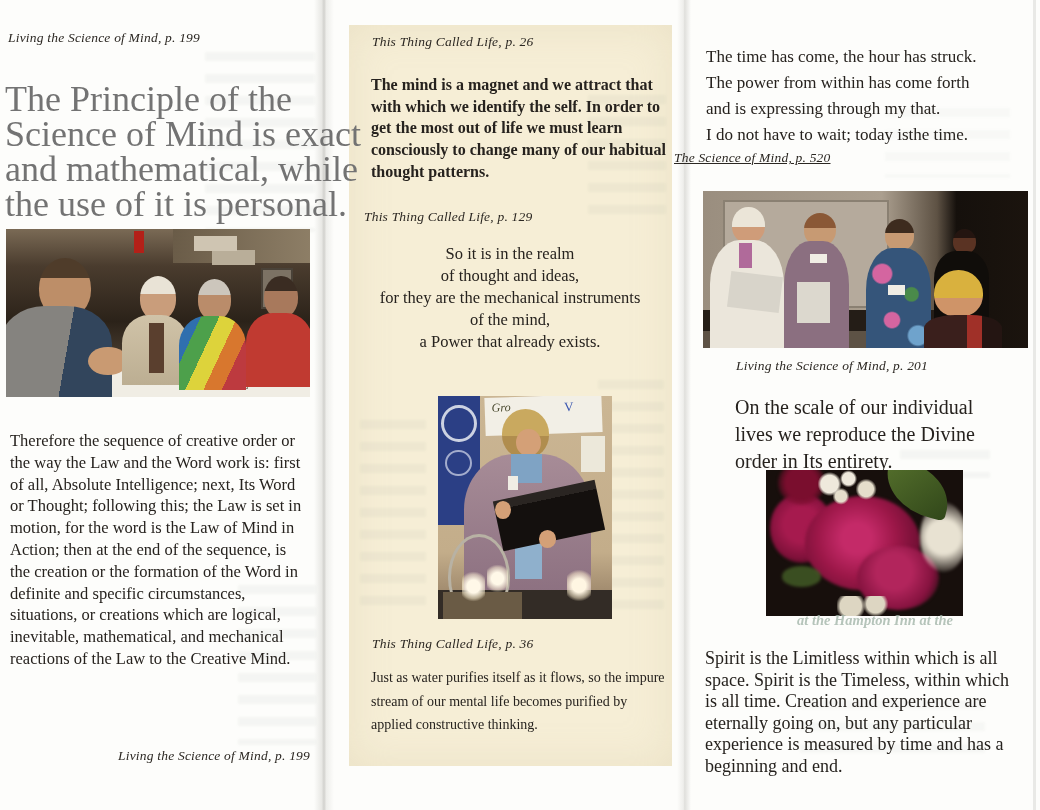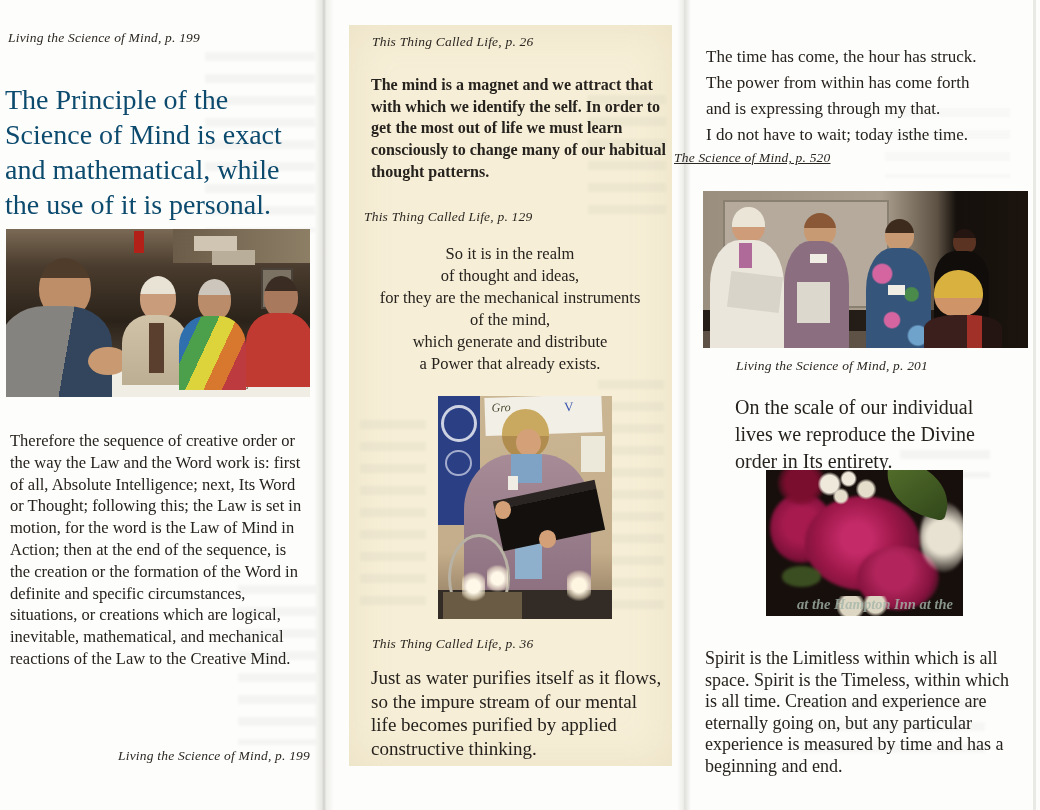--- a/index.html
+++ b/index.html
@@ -7,21 +7,21 @@
     position:relative;width:1040px;height:810px;overflow:hidden;
     background:#fdfdfb;
     font-family:"Liberation Serif", serif;
     color:#26221e;
   }
   .abs{position:absolute;}
   .cite{font-style:italic;font-size:13.5px;color:#2b2722;letter-spacing:.2px;white-space:nowrap;}
   .nowrap{white-space:nowrap;font-family:Liberation Serif, serif;}
 
   
-  .headline{font-size:28px;line-height:35px;color:#0c4a6e;}
+  .headline{font-size:36px;line-height:35px;color:#737373;}
   
   .body-left{font-size:16.5px;line-height:21.8px;}
   .body-mid{font-size:16px;line-height:21.7px;}
   .verse-mid{font-size:16.5px;line-height:22px;text-align:center;}
   .verse-right{font-size:17px;line-height:26px;}
   .pull-quote{font-size:20px;line-height:27px;}
   .body-right{font-size:18px;line-height:21.5px;}
 
   
   .crease{top:0;height:810px;pointer-events:none;}
@@ -112,21 +112,20 @@
 
   <div class="abs body-mid" style="left:371px;top:74px;width:295px;font-weight:bold;">The mind is a magnet and we attract that with which we identify the self.  In order to get the most out of life we must learn consciously to change many of our habitual thought patterns.</div>
 
   <div class="abs cite" style="left:364px;top:209px;">This Thing Called Life, p. 129</div>
 
   <div class="abs verse-mid" style="left:350px;top:243px;width:320px;">
     <div class="nowrap">So it is in the realm</div>
     <div class="nowrap">of thought and ideas,</div>
     <div class="nowrap">for they are the mechanical instruments</div>
     <div class="nowrap">of the mind,</div>
-    <div class="nowrap">which generate and distribute</div>
     <div class="nowrap">a Power that already exists.</div>
   </div>
 
   <div class="abs photo p2" style="left:438px;top:396px;width:174px;height:223px;">
     <div style="left:0;top:0;width:24%;height:58%;background:#2b3f85;"></div>
     <div style="left:2%;top:4%;width:17%;height:14%;border:3px solid #ccd2e2;border-radius:50%;"></div>
     <div style="left:4%;top:24%;width:13%;height:10%;border:2px solid rgba(215,220,235,.7);border-radius:50%;"></div>
 
     <div style="left:27%;top:0;width:67%;height:17%;background:#f2efe6;transform:rotate(-2deg);">
       <span style="position:absolute;left:6%;top:8%;font-style:italic;font-size:12px;color:#4a4a30;">Gro</span>
@@ -148,21 +147,21 @@
     <div style="left:0;top:87%;width:100%;height:13%;background:#332c26;"></div>
     <div style="left:6%;top:62%;width:32%;height:36%;border:3px solid #b8b2a4;border-radius:50%;border-bottom-color:transparent;"></div>
     <div style="left:3%;top:88%;width:45%;height:12%;background:#6a5b45;"></div>
     <div style="left:14%;top:78%;width:13%;height:15%;background:radial-gradient(circle,#fff8e8 0 32%,rgba(255,244,214,.5) 60%,rgba(0,0,0,0) 75%);"></div>
     <div style="left:28%;top:75%;width:12%;height:14%;background:radial-gradient(circle,#fff8e8 0 32%,rgba(255,244,214,.5) 60%,rgba(0,0,0,0) 75%);"></div>
     <div style="left:74%;top:77%;width:14%;height:16%;background:radial-gradient(circle,#fff6e2 0 32%,rgba(255,240,205,.5) 60%,rgba(0,0,0,0) 75%);"></div>
   </div>
 
   <div class="abs cite" style="left:372px;top:636px;">This Thing Called Life, p. 36</div>
 
-  <div class="abs body-mid" style="left:371px;top:666px;width:295px;font-size:19px;line-height:23.5px;">Just as water purifies itself as it flows, so the impure stream of our mental life becomes purified by applied constructive thinking.</div>
+  <div class="abs body-mid" style="left:371px;top:666px;width:295px;font-size:14px;line-height:23.5px;">Just as water purifies itself as it flows, so the impure stream of our mental life becomes purified by applied constructive thinking.</div>
 
   <div class="abs verse-right" style="left:706px;top:44px;">
     <div class="nowrap">The time has come, the hour has struck.</div>
     <div class="nowrap">The power from within has come forth</div>
     <div class="nowrap">and is expressing through my that.</div>
     <div class="nowrap">I do not have to wait; today isthe time.</div>
   </div>
 
   <div class="abs cite" style="left:674px;top:150px;text-decoration:underline;">The Science of Mind, p. 520</div>
 
@@ -203,17 +202,17 @@
     <div class="bloom" style="left:46%;top:52%;width:42%;height:44%;background:radial-gradient(circle at 45% 40%,#b2255c 0 30%,#84123e 65%,rgba(0,0,0,0) 90%);"></div>
 
     <div style="left:26%;top:0;width:32%;height:24%;background-image:radial-gradient(circle at 20% 40%,#efe9dc 0 16%,rgba(0,0,0,0) 22%),radial-gradient(circle at 50% 25%,#efe9dc 0 15%,rgba(0,0,0,0) 21%),radial-gradient(circle at 78% 55%,#e5decb 0 14%,rgba(0,0,0,0) 20%),radial-gradient(circle at 38% 75%,#e5decb 0 12%,rgba(0,0,0,0) 18%);"></div>
     <div class="bloom" style="left:78%;top:22%;width:24%;height:48%;background:radial-gradient(circle,#e8e2d2 0 40%,rgba(232,226,210,.4) 70%,rgba(0,0,0,0) 90%);"></div>
     <div style="left:36%;top:86%;width:28%;height:14%;background-image:radial-gradient(circle at 25% 50%,#ddd6c2 0 25%,rgba(0,0,0,0) 35%),radial-gradient(circle at 70% 40%,#ddd6c2 0 22%,rgba(0,0,0,0) 32%);"></div>
 
     <div style="left:60%;top:-4%;width:34%;height:34%;background:linear-gradient(130deg,#55702c,#31471a);border-radius:10% 80% 10% 80%;transform:rotate(14deg);"></div>
     <div class="bloom" style="left:8%;top:66%;width:20%;height:14%;background:#4a6a2a;opacity:.7;"></div>
   </div>
 
-  <div class="abs ghost-text" style="left:770px;top:596px;width:210px;">at the Hampton Inn at the</div>
+  <div class="abs ghost-text" style="left:770px;top:612px;width:210px;">at the Hampton Inn at the</div>
 
   <div class="abs body-right" style="left:705px;top:648px;width:312px;">Spirit is the Limitless within which is all space.  Spirit is the Timeless, within which is all time.  Creation and experience are eternally going on, but any particular experience is measured by time and has a beginning and end.</div>
 
 </div>
 
 </body></html>

